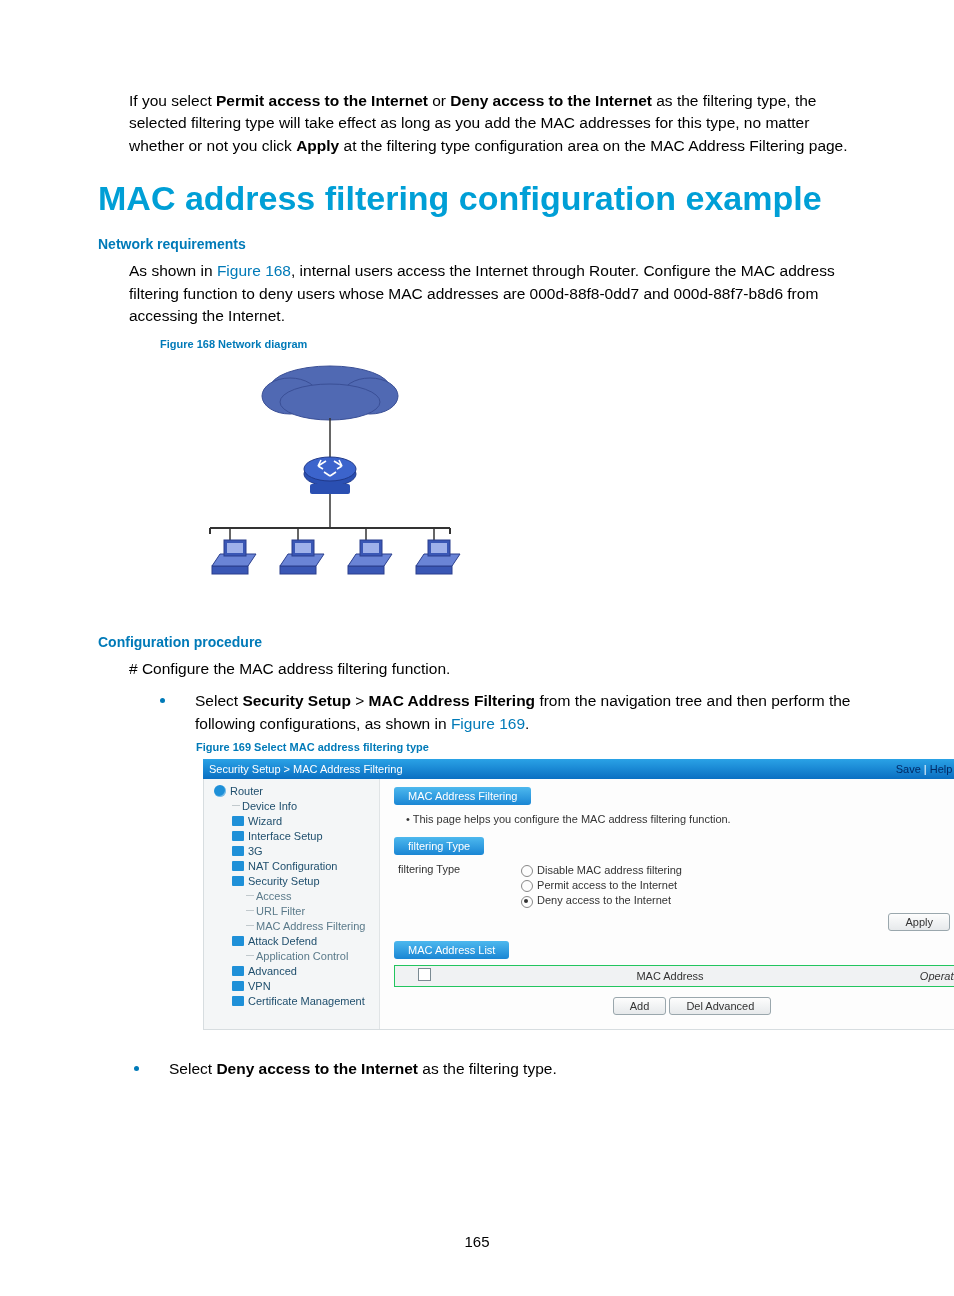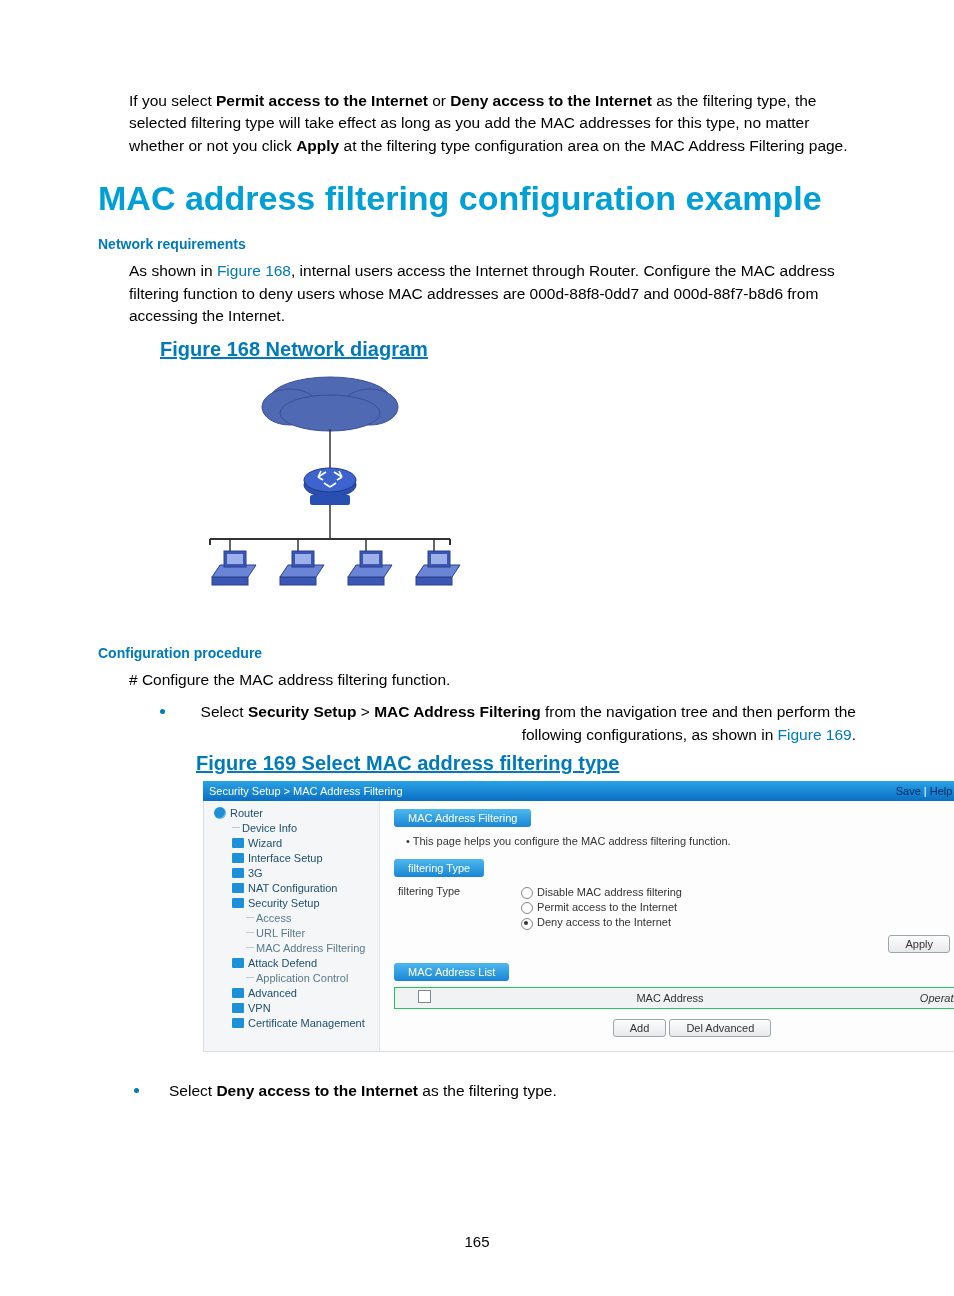--- a/index.html
+++ b/index.html
@@ -33,41 +33,39 @@
   h3.sub {
     font-family: Arial, sans-serif;
     color: #007ab8;
     font-weight: 700;
     font-size: 14px;
     margin: 6px 0 8px 0;
   }
   .fig-caption {
     color: #007ab8;
     font-weight: 700;
-    font-size: 20px;
+    font-size: 11px;
     margin: 6px 0 6px 62px;
-    text-decoration: underline;
   }
   .bold { font-weight: 700; }
   .link { color: #007ab8; }
   .bullet-row {
     display: flex;
     align-items: flex-start;
     margin: 4px 0 4px 62px;
   }
   .bullet-dot {
     width: 5px; height: 5px; border-radius: 50%;
     background: #007ab8;
     margin-top: 8px;
     flex: 0 0 5px;
   }
   .bullet-text {
     margin-left: 30px;
     line-height: 1.45;
-    text-align: right;
   }
   .diagram-wrap {
     margin: 6px 0 14px 92px;
   }
   .diagram-svg { }
   .fig169 {
     margin: 6px 0 10px 105px;
     width: 798px;
     border-collapse: collapse;
     font-size: 11px;

